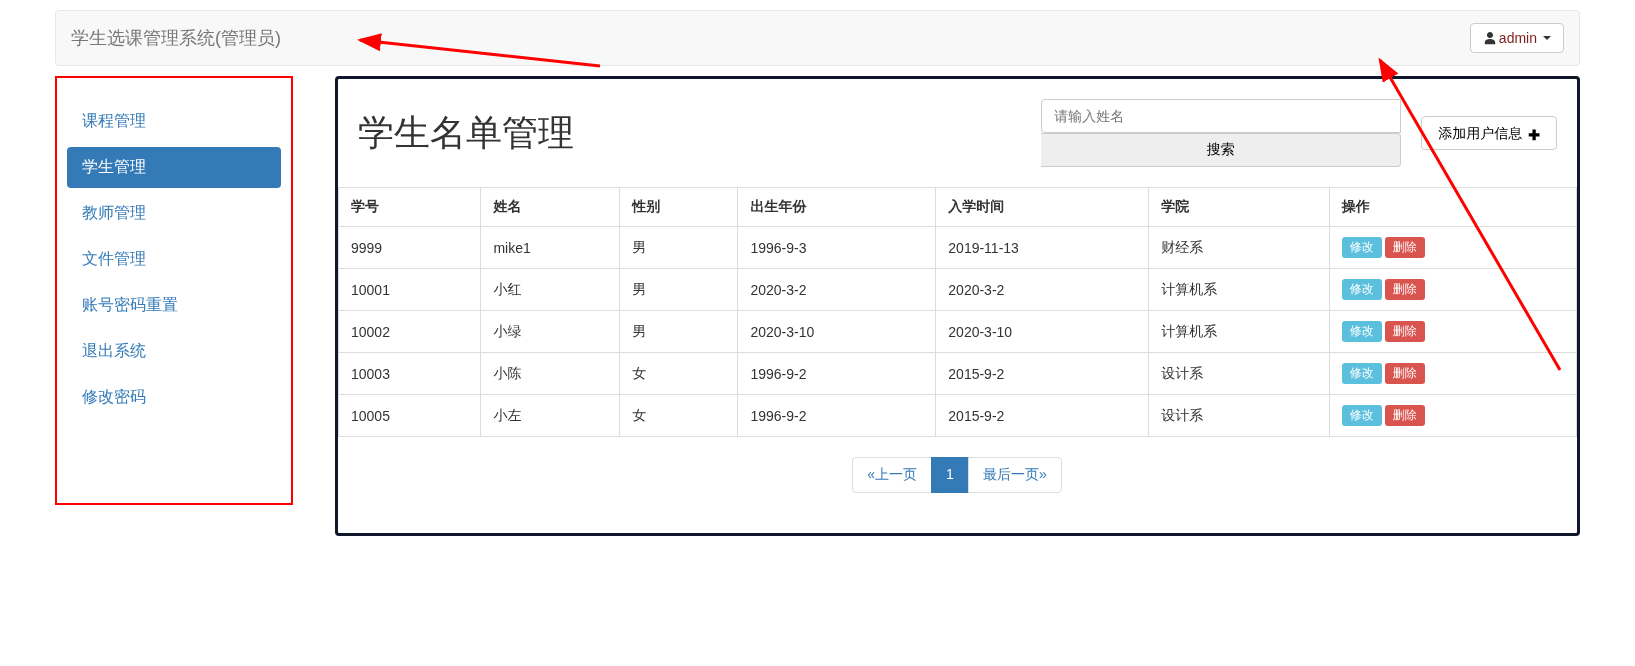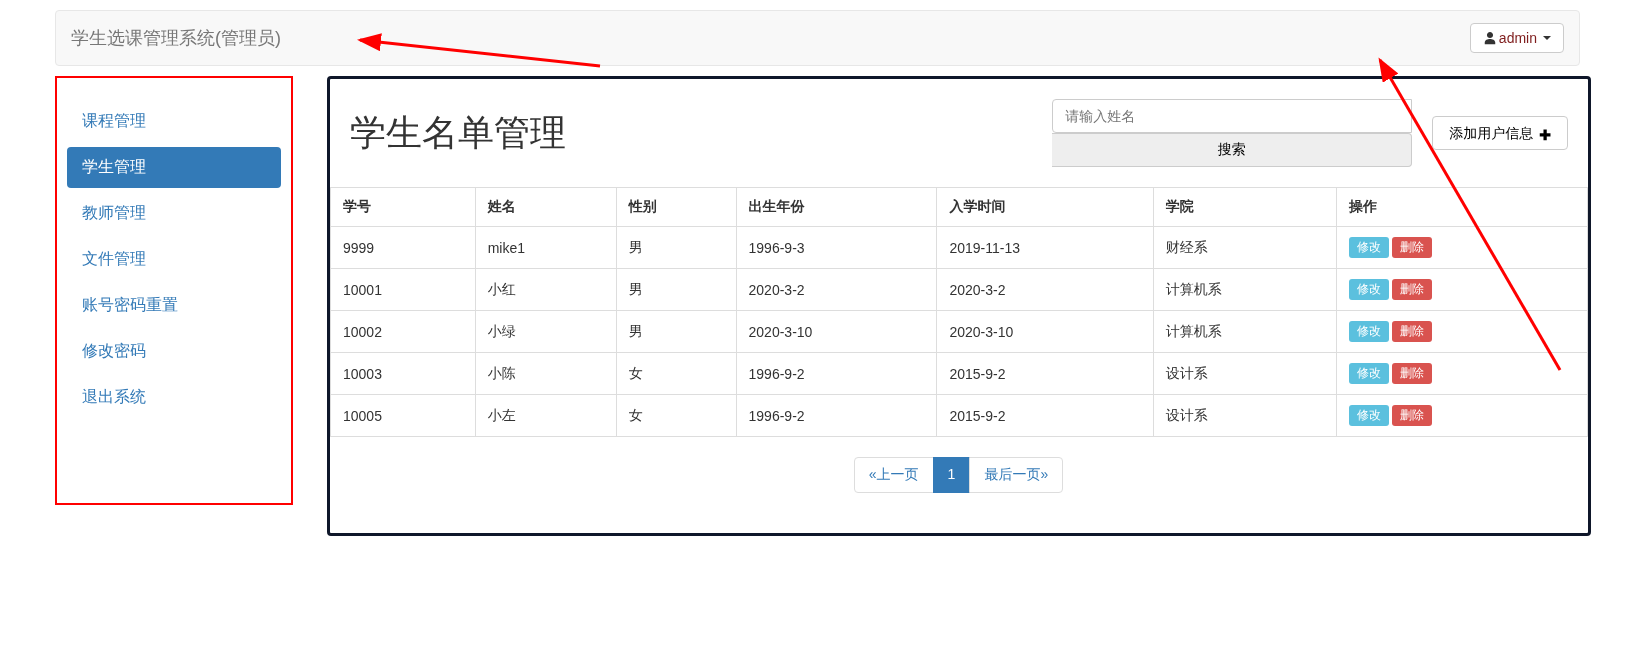--- a/index.html
+++ b/index.html
@@ -38,22 +38,22 @@
     .caret {
       width: 0; height: 0;
       border-left: 4px solid transparent;
       border-right: 4px solid transparent;
       border-top: 4px solid #333;
       margin-left: 4px;
     }
 
     .main-wrap {
       display: flex;
-      margin: 10px 44px 0 55px;
-      gap: 4px;
+      margin: 10px 55px 0 55px;
+      gap: 12px;
     }
     
     .sidebar-wrap {
       width: 238px;
       padding: 0;
     }
     .sidebar {
       border: 2px solid #f00;
       padding: 18px 0 80px 0;
     }
@@ -215,24 +215,24 @@
           <li>
             <a href="#">教师管理</a>
           </li>
           <li>
             <a href="#">文件管理</a>
           </li>
           <li>
             <a href="#">账号密码重置</a>
           </li>
           <li>
+            <a href="#">退出系统</a>
+          </li>
+          <li>
             <a href="#">修改密码</a>
-          </li>
-          <li>
-            <a href="#">退出系统</a>
           </li>
         </ul>
     </nav>
   </div>
 
   <div class="content">
     <div class="content-header">
       <h1 class="page-title">学生名单管理</h1>
       <div class="search-group">
         <input class="search-input" type="text" placeholder="请输入姓名" style="">

